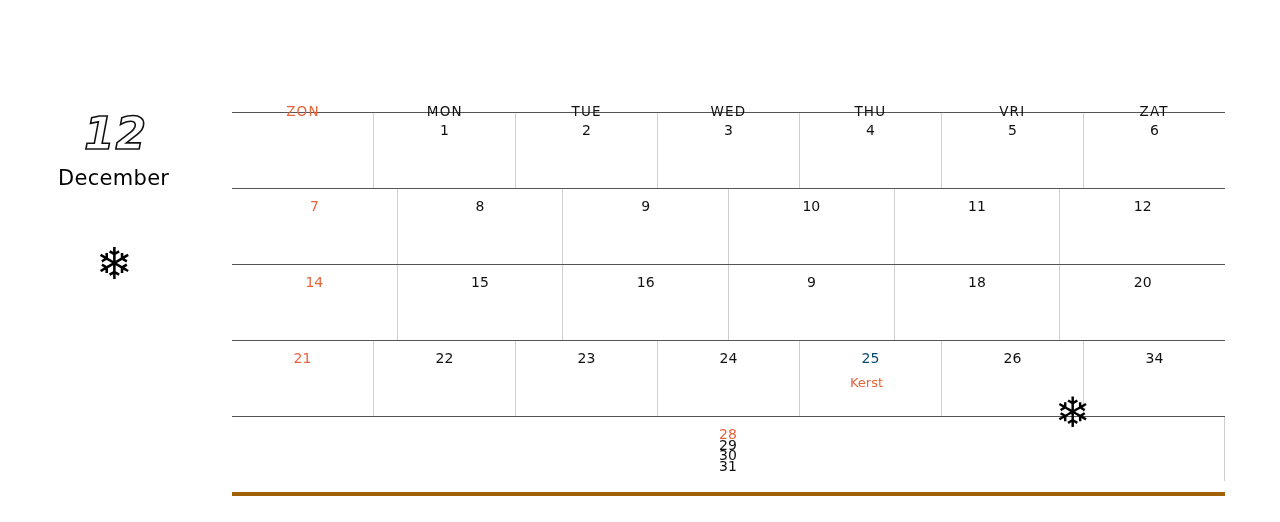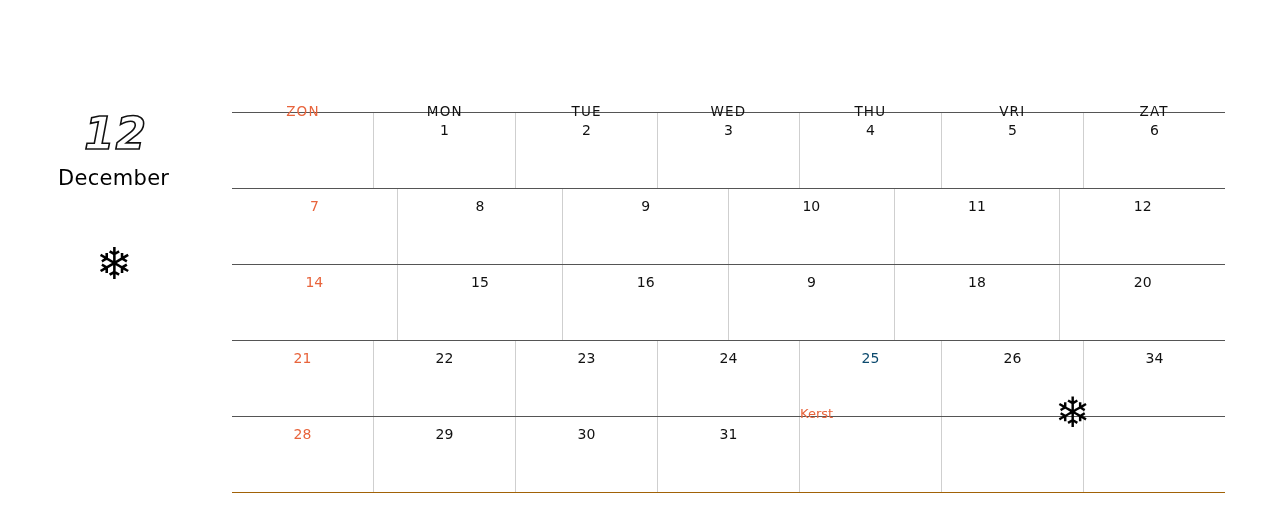--- a/index.html
+++ b/index.html
@@ -88,21 +88,21 @@
 
   .grid {
     border-top: 1px solid #555555;
   }
 
   .week {
     display: flex;
     height: 75px;
     border-bottom: 1px solid #555555;
   }
-  .week:last-child { border-bottom: 1px solid #a16207; }
+  .week:last-child { border-bottom: 4px solid #a16207; flex-direction: column; }
 
   .day {
     flex: 1 1 0;
     border-right: 1px solid #cfcfcf;
     position: relative;
     box-sizing: border-box;
   }
   .day:last-child { border-right: none; }
   .day:first-child { border-left: none; }
 
@@ -116,23 +116,23 @@
     color: #111111;
   }
   .day.sun .day-num { color: #e8643c; }
   .day.holiday .day-num { color: #0c4a6e; }
 
   .day-event {
     position: absolute;
     top: 34px;
     left: 0;
     right: 8px;
+    text-align: center;
     font-size: 13px;
     color: #e8643c;
-    margin-top: 31px;
   }
 
   .snowflake-cell {
     position: absolute;
     left: 1055px;
     top: 392px;
     font-size: 42px;
     line-height: 1;
     color: #000000;
   }

